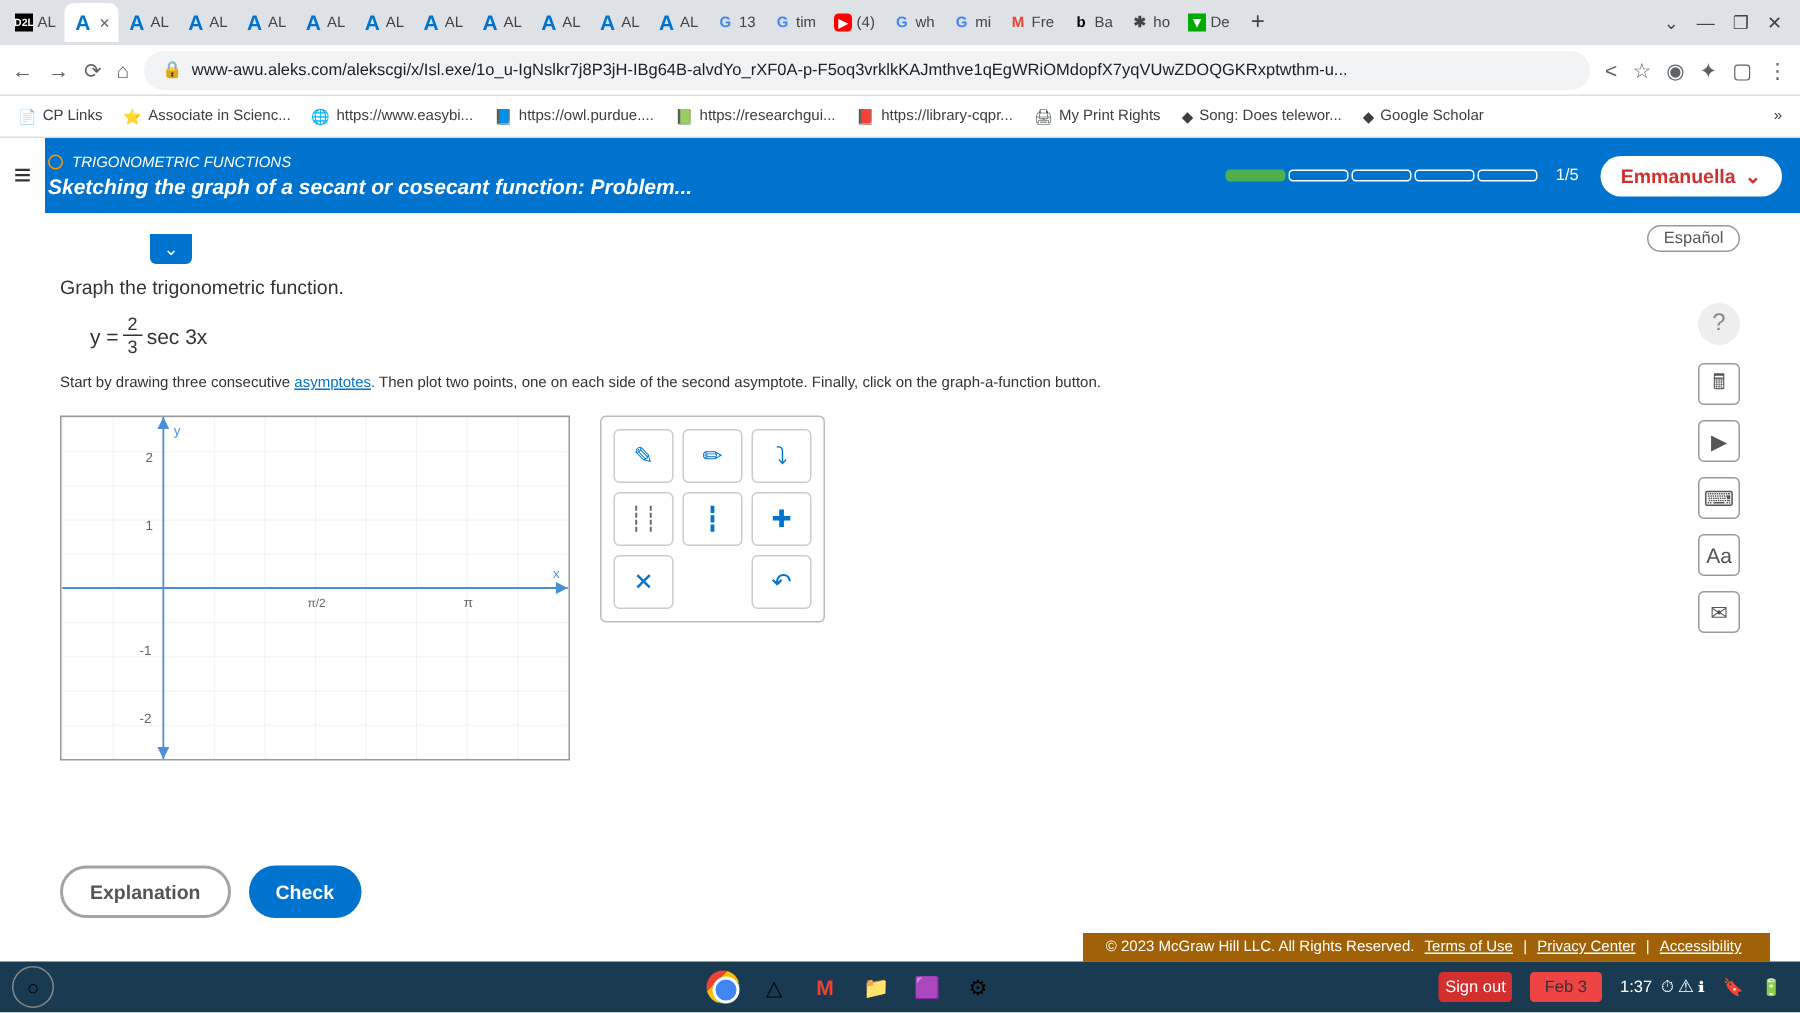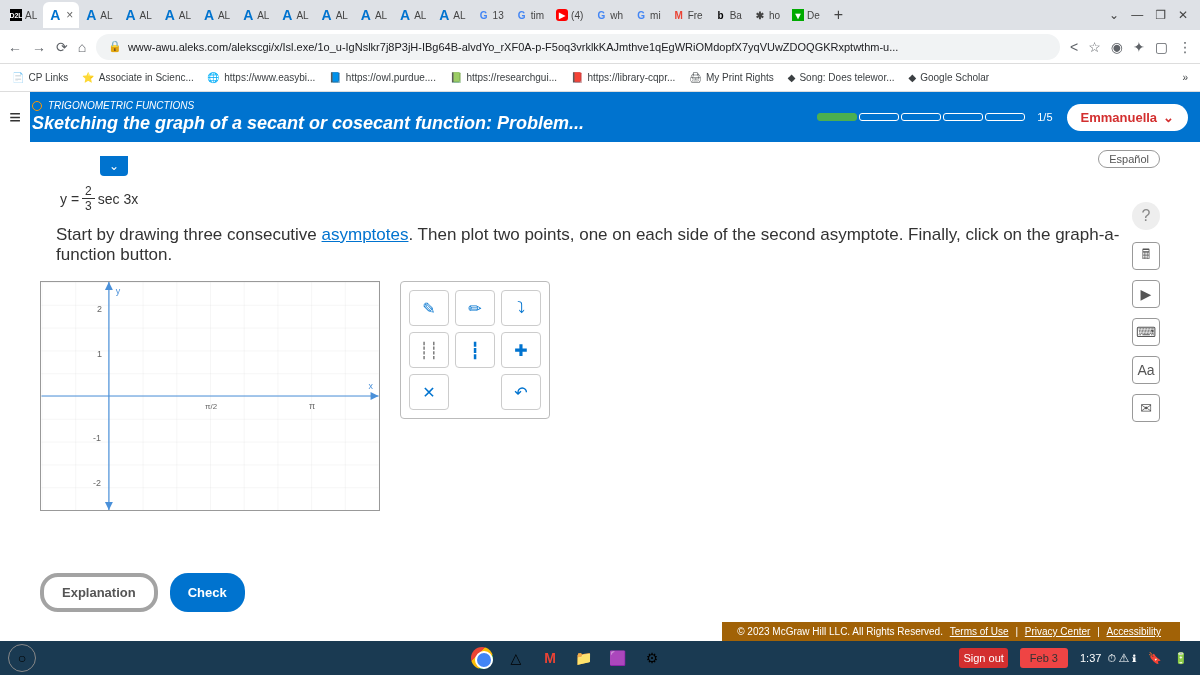--- a/index.html
+++ b/index.html
@@ -21,53 +21,53 @@
 
 .bookmarks { height: 28px; background: #fff; display: flex; align-items: center; padding: 0 12px; gap: 14px; font-size: 10px; color: #3c4043; border-bottom: 1px solid #ddd; }
 .bm { display: flex; align-items: center; gap: 4px; white-space: nowrap; }
 
 
 .aleks-header { height: 50px; background: #0073cf; display: flex; align-items: center; padding: 0 12px; color: #fff; gap: 14px; }
 .hamburger { color: #333; font-size: 20px; background: #fff; width: 30px; height: 50px; display: flex; align-items: center; justify-content: center; margin: 0 -12px 0 -12px; }
 .topic-area { flex: 1; font-style: italic; }
 .topic-cat { font-size: 10px; display: flex; align-items: center; gap: 6px; }
 .topic-cat::before { content: ''; width: 8px; height: 8px; border: 1.5px solid #ff9800; border-radius: 50%; display: inline-block; }
-.topic-title { font-size: 18px; font-weight: bold; margin-top: 2px; }
+.topic-title { font-size: 14px; font-weight: bold; margin-top: 2px; }
 .progress { display: flex; align-items: center; gap: 12px; font-size: 11px; }
 .prog-segs { display: flex; gap: 2px; }
 .seg { width: 40px; height: 8px; border: 1px solid #fff; border-radius: 3px; }
 .seg.fill { background: #4caf50; border-color: #4caf50; }
 .user-badge { background: #fff; color: #d32f2f; padding: 6px 14px; border-radius: 16px; font-size: 13px; font-weight: bold; display: flex; align-items: center; gap: 6px; }
 
 
 .content { padding: 14px 40px 0 40px; height: 490px; position: relative; color: #333; }
 .espanol { position: absolute; right: 40px; top: 8px; border: 1px solid #999; border-radius: 12px; padding: 2px 10px; font-size: 11px; color: #555; }
 .expand-chev { width: 28px; height: 20px; background: #0073cf; color: #fff; display: flex; align-items: center; justify-content: center; border-radius: 0 0 4px 4px; margin-left: 60px; margin-bottom: 8px; font-size: 12px; }
 .instruction { font-size: 13px; margin-bottom: 10px; }
 .equation { font-size: 14px; margin: 8px 0 12px 20px; display: flex; align-items: center; }
 .frac { display: inline-flex; flex-direction: column; align-items: center; font-size: 12px; margin: 0 3px; vertical-align: middle; }
 .frac-num { border-bottom: 1px solid #333; padding: 0 3px; }
-.detail { font-size: 17px; margin-bottom: 16px; margin-left: 16px; }
+.detail { font-size: 10px; margin-bottom: 16px; }
 .detail .link { color: #0073cf; text-decoration: underline; }
 
 .workspace { display: flex; gap: 20px; align-items: flex-start; }
 .graph-box { width: 340px; height: 230px; border: 1px solid #999; position: relative; background: #fff; }
 .graph-box svg { width: 100%; height: 100%; }
 
 .tool-panel { border: 1px solid #bbb; border-radius: 4px; padding: 8px; display: grid; grid-template-columns: repeat(3, 40px); grid-template-rows: repeat(3, 36px); gap: 6px; }
 .tool { border: 1px solid #ccc; border-radius: 4px; display: flex; align-items: center; justify-content: center; font-size: 16px; color: #0073cf; background: #fff; }
 .tool.dashed { color: #666; }
 
 .side-tools { position: absolute; right: 40px; top: 100px; display: flex; flex-direction: column; gap: 10px; }
 .side-btn { width: 28px; height: 28px; border: 1px solid #999; border-radius: 4px; display: flex; align-items: center; justify-content: center; font-size: 14px; color: #555; background: #fff; }
 .help-btn { width: 28px; height: 28px; border-radius: 50%; background: #eee; color: #888; font-size: 16px; display: flex; align-items: center; justify-content: center; position: absolute; right: 40px; top: 60px; }
 
 .action-row { position: absolute; bottom: 20px; left: 40px; display: flex; gap: 12px; }
 .act-btn { padding: 8px 18px; border-radius: 18px; font-size: 13px; font-weight: bold; }
-.explain { background: #fff; border: 4px solid #a3a3a3; color: #555; }
+.explain { background: #fff; border: 2px solid #a3a3a3; color: #555; }
 .check { background: #0073cf; color: #fff; border: none; }
 
 
 .footer { position: absolute; bottom: 34px; right: 20px; font-size: 10px; color: #fff; background: #a16207; padding: 4px 15px; }
 .footer a { color: #fff; text-decoration: underline; margin: 0 4px; }
 .statusbar { position: absolute; bottom: 0; left: 0; right: 0; height: 34px; background: #1a3a52; display: flex; align-items: center; justify-content: flex-end; padding: 0 12px; gap: 12px; color: #fff; font-size: 11px; }
 .signout { background: #d32f2f; padding: 4px 4px; border-radius: 3px; }
 .date-box { background: #ef4444; color: #333; padding: 4px 10px; border-radius: 3px; }
 .time-box { color: #fff; display: flex; align-items: center; gap: 6px; }
 
@@ -223,20 +223,21 @@
   </div>
   <div class="user-badge">
     <span>Emmanuella</span>
     <span>⌄</span>
   </div>
 </div>
 
 <div class="content">
   <div class="espanol">Español</div>
   <div class="expand-chev">⌄</div>
+  <div class="instruction">Graph the trigonometric function.</div>
   <div class="equation">
     <span>y =</span>
     <span class="frac">
         <span class="frac-num">2</span>
         <span>3</span>
       </span>
     <span>sec 3x</span>
   </div>
   <div class="detail">
     <span>Start by drawing three consecutive </span><span class="link">asymptotes</span><span>. Then plot two points, one on each side of the second asymptote. Finally, click on the graph-a-function button.</span>

